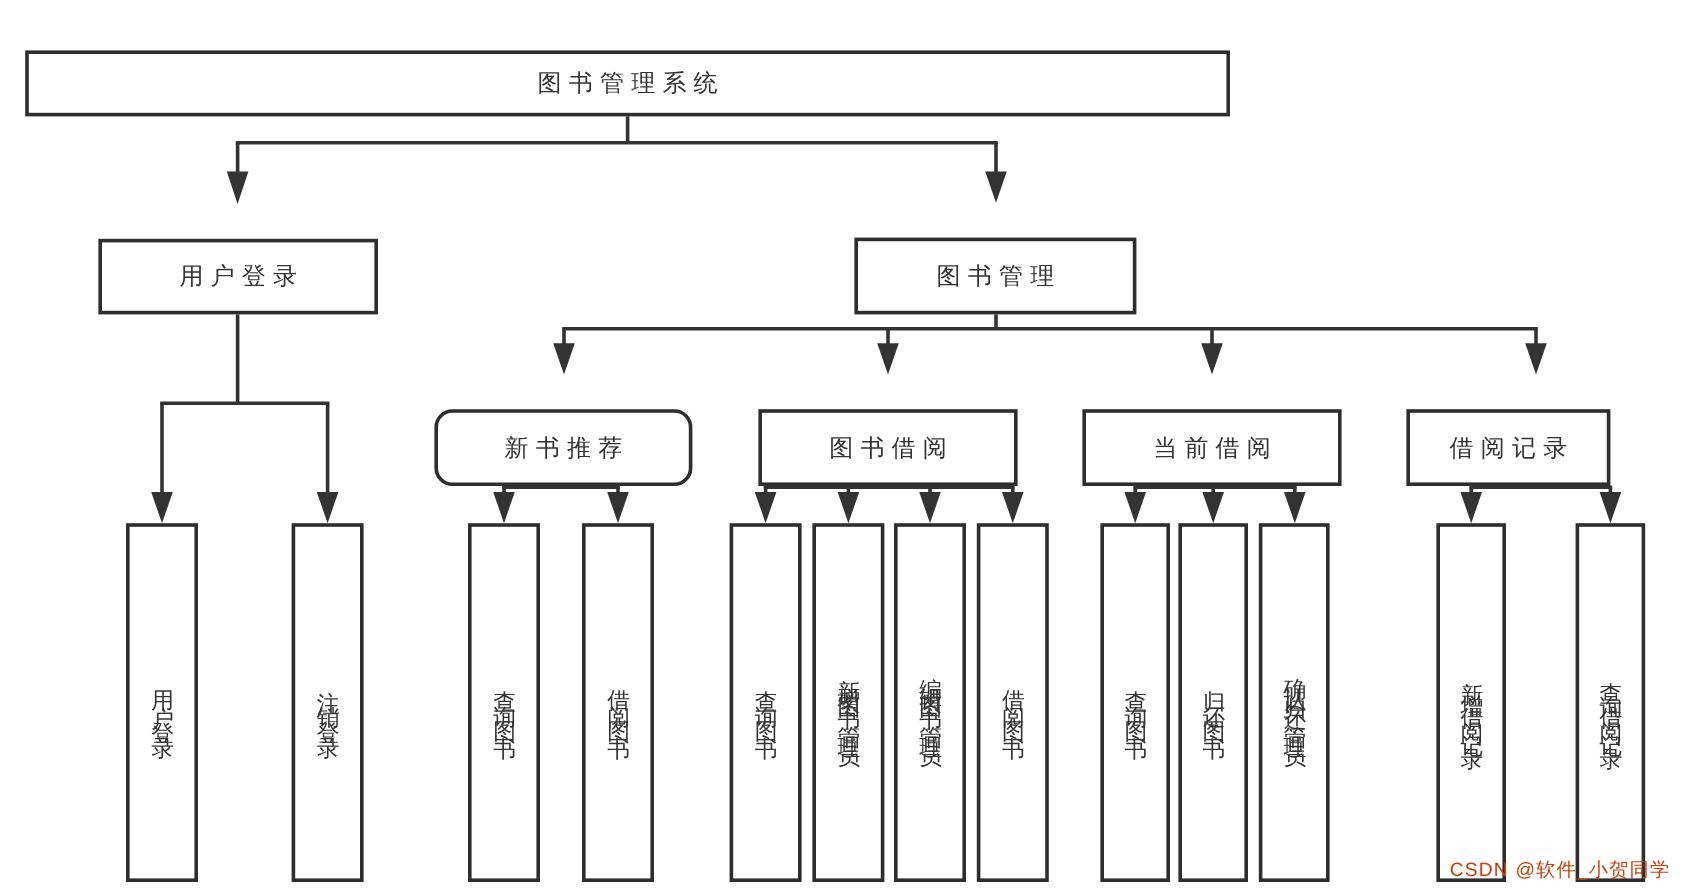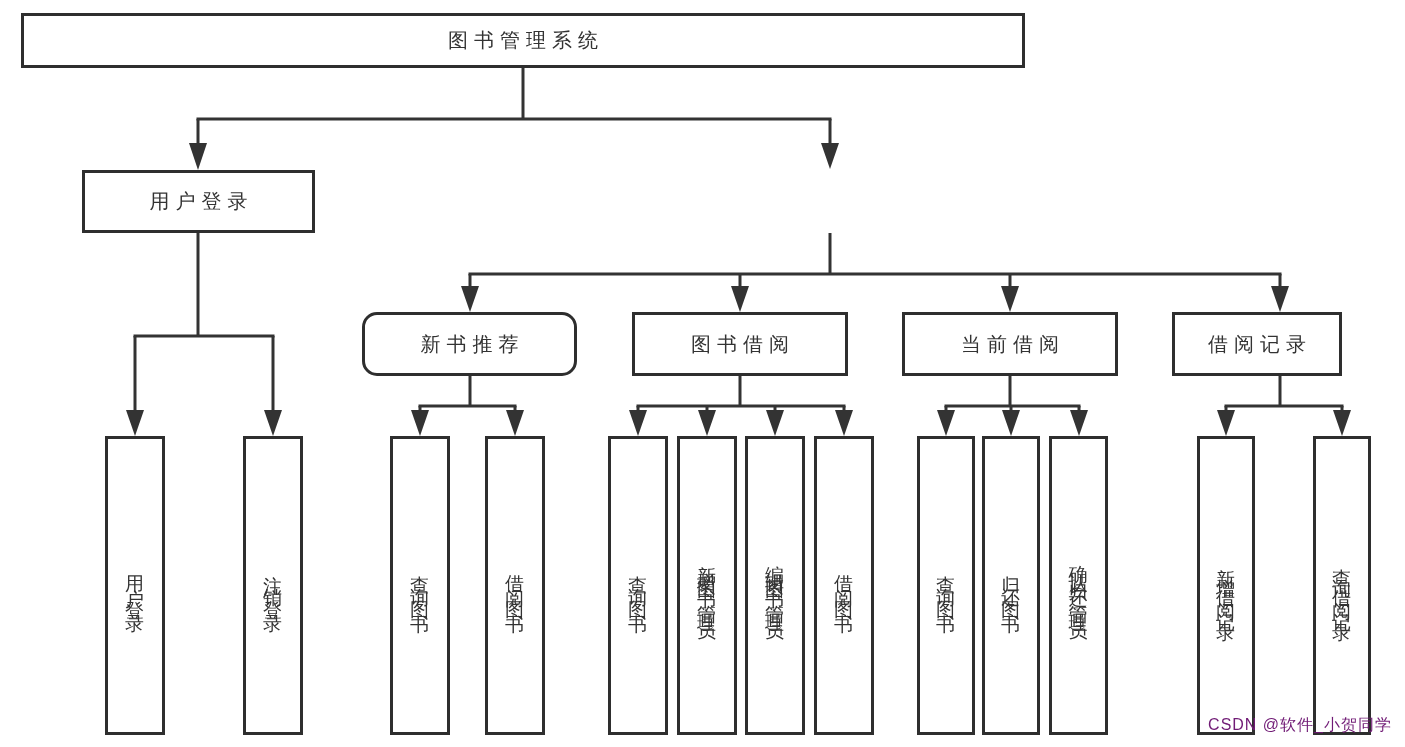--- a/index.html
+++ b/index.html
@@ -29,38 +29,39 @@
     align-items: center;
     justify-content: center;
     color: #333333;
     z-index: 2;
   }
   .hnode {
     font-size: 20px;
     letter-spacing: 6px;
     text-indent: 6px;
     white-space: nowrap;
+    margin-top: 29px;
   }
   .leaf {
     top: 436px;
     height: 299px;
     writing-mode: vertical-rl;
     font-size: 19px;
     letter-spacing: 13px;
     line-height: 1;
   }
   .leaf.mid  { letter-spacing: 11px; }
   .leaf.long { letter-spacing: 8px; }
   .watermark {
     position: absolute;
     right: 13px;
     bottom: 11px;
     font-size: 16px;
     letter-spacing: 1px;
-    color: #701a75;
+    color: #c2410c;
     z-index: 3;
     white-space: nowrap;
   }
 </style>
 </head>
 <body>
 
 <div class="canvas">
 
   <svg class="wires" width="1405" height="747" viewBox="0 0 1405 747">
@@ -129,20 +130,21 @@
       <polygon points="1002,410 1020,410 1011,436"></polygon>
       <polygon points="1070,410 1088,410 1079,436"></polygon>
       <polygon points="1217,410 1235,410 1226,436"></polygon>
       <polygon points="1333,410 1351,410 1342,436"></polygon>
     </g>
   </svg>
 
   <div class="node hnode" style="left:21px; top:13px; width:1004px; height:55px;">图书管理系统</div>
 
   <div class="node hnode" style="left:82px; top:170px; width:233px; height:63px;">用户登录</div>
+  <div class="node hnode" style="left:712px; top:169px; width:235px; height:64px;">图书管理</div>
 
   <div class="node hnode" style="left:362px; top:312px; width:215px; height:64px;border-radius:15px;">新书推荐</div>
   <div class="node hnode" style="left:902px; top:312px; width:216px; height:64px;">当前借阅</div>
   <div class="node hnode" style="left:632px; top:312px; width:216px; height:64px;">图书借阅</div>
   <div class="node hnode" style="left:1172px; top:312px; width:170px; height:64px;">借阅记录</div>
 
   <div class="node leaf" style="left:105px; width:60px;">用户登录</div>
   <div class="node leaf" style="left:243px; width:60px;">注销登录</div>
 
   <div class="node leaf" style="left:390px; width:60px;">查询图书</div>

